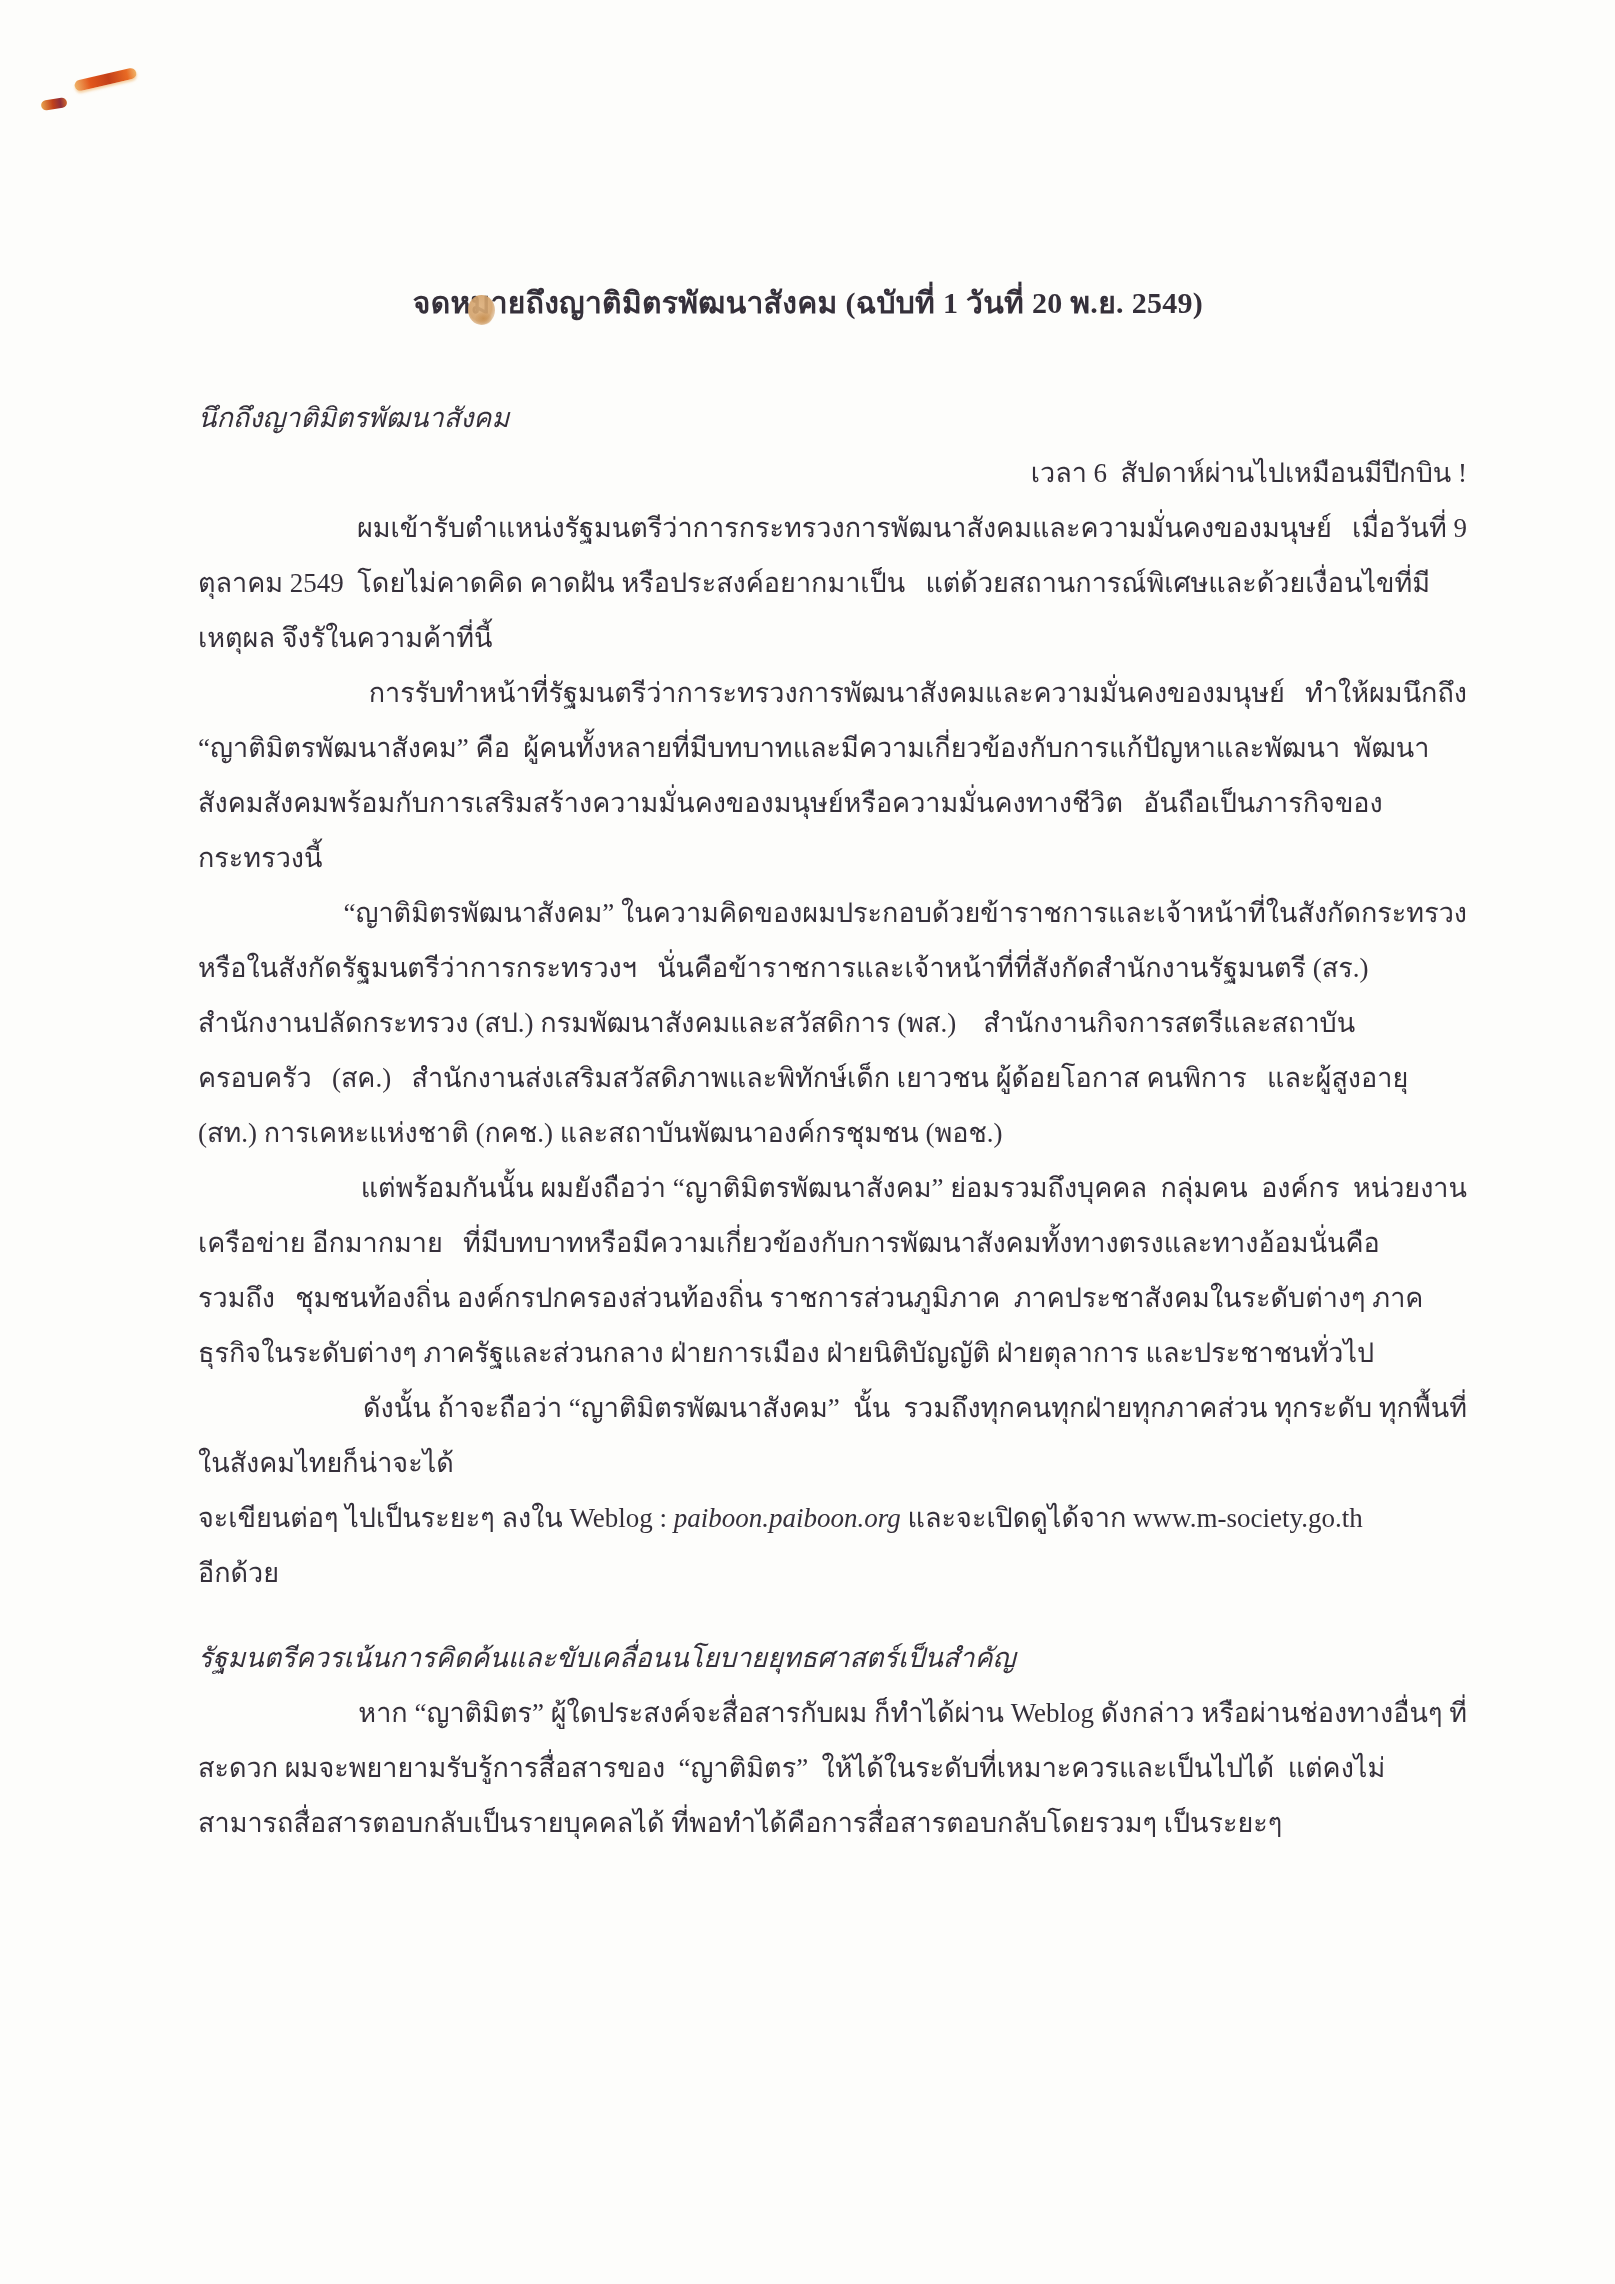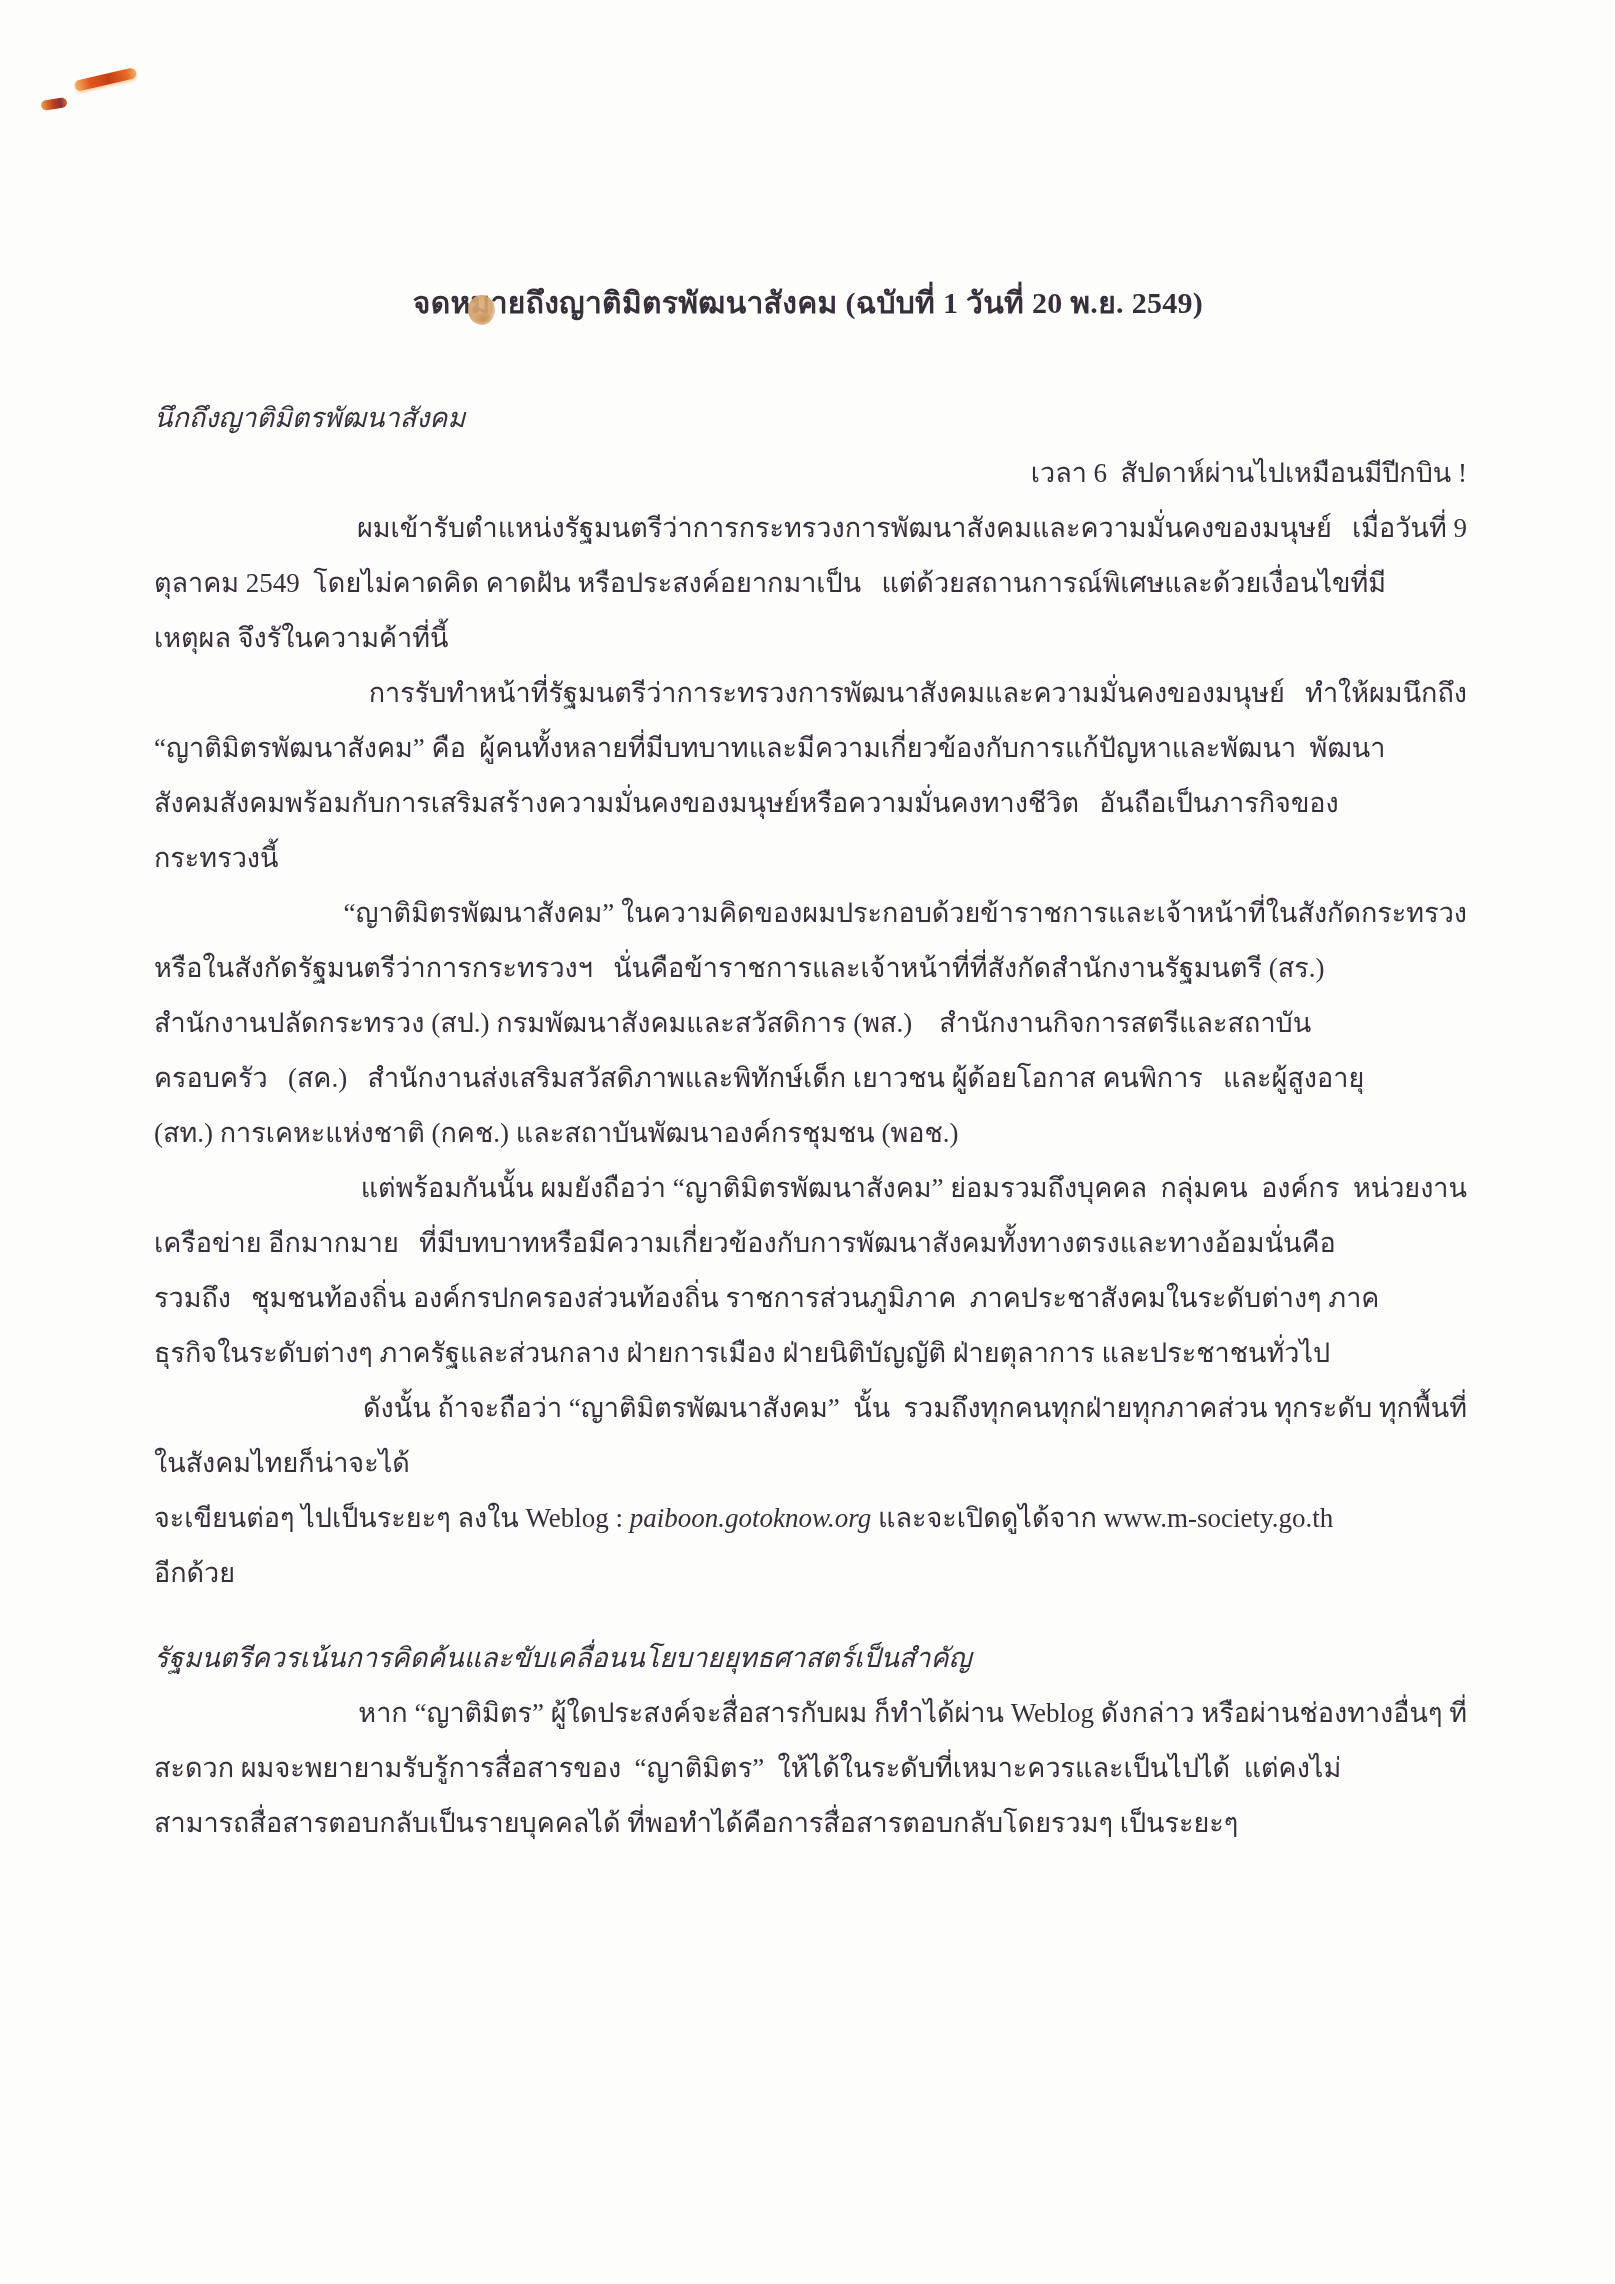--- a/index.html
+++ b/index.html
@@ -21,21 +21,21 @@
   }
   .doc-body{
     position:absolute;
     left:154px;top:391px;
     width:1313px;
     font-size:27px;
     line-height:55px;
   }
   .paragraph{margin:0;}
   .paragraph.gap{margin-top:30px;}
-  .line{white-space:pre;}
+  .line{white-space:pre;margin-left:44px;}
   .line.indent{padding-left:101px;text-align:right;}
   .b{font-weight:normal;}
   .i{font-style:italic;}
   .u{text-underline-offset:4.6px;}
   
   .ink-smudge{position:absolute;left:40px;top:65px;width:104px;height:52px;}
   .ink-streak-long{
     position:absolute;left:34px;top:9px;width:63px;height:11px;
     background:linear-gradient(90deg,#f0b469 0%,#e2571c 25%,#c43f18 55%,#e86a24 85%,#f0b469 100%);
     border-radius:6.5px;transform:rotate(-13deg);
@@ -103,21 +103,21 @@
         <div class="line indent"><span>แต่พร้อมกันนั้น ผมยังถือว่า </span><span class="b">“ญาติมิตรพัฒนาสังคม”</span><span> ย่อมรวมถึงบุคคล  กลุ่มคน  องค์กร  หน่วยงาน</span></div>
         <div class="line"><span>เครือข่าย อีกมากมาย   ที่มีบทบาทหรือมีความเกี่ยวข้องกับการพัฒนาสังคมทั้งทางตรงและทางอ้อมนั่นคือ</span></div>
         <div class="line"><span>รวมถึง   ชุมชนท้องถิ่น องค์กรปกครองส่วนท้องถิ่น ราชการส่วนภูมิภาค  ภาคประชาสังคมในระดับต่างๆ ภาค</span></div>
         <div class="line"><span>ธุรกิจในระดับต่างๆ ภาครัฐและส่วนกลาง ฝ่ายการเมือง ฝ่ายนิติบัญญัติ ฝ่ายตุลาการ และประชาชนทั่วไป</span></div>
       </div>
       <div class="paragraph">
         <div class="line indent"><span class="b">ดังนั้น ถ้าจะถือว่า “ญาติมิตรพัฒนาสังคม”  นั้น  รวมถึงทุกคนทุกฝ่ายทุกภาคส่วน ทุกระดับ ทุกพื้นที่</span></div>
         <div class="line"><span class="b">ในสังคมไทยก็น่าจะได้</span></div>
       </div>
       <div class="paragraph">
-        <div class="line"><span>จะเขียนต่อๆ ไปเป็นระยะๆ ลงใน Weblog : </span><span class="i">paiboon.gotoknow.org</span><span> และจะเปิดดูได้จาก </span><span class="u">www.m-society.go.th</span></div>
+        <div class="line"><span>จะเขียนต่อๆ ไปเป็นระยะๆ ลงใน Weblog : </span><span class="i">paiboon.paiboon.org</span><span> และจะเปิดดูได้จาก </span><span class="u">www.m-society.go.th</span></div>
         <div class="line"><span>อีกด้วย</span></div>
       </div>
       <div class="paragraph gap">
         <div class="line"><span class="b i">รัฐมนตรีควรเน้นการคิดค้นและขับเคลื่อนนโยบายยุทธศาสตร์เป็นสำคัญ</span></div>
       </div>
       <div class="paragraph">
         <div class="line indent"><span>หาก </span><span class="b">“ญาติมิตร”</span><span> ผู้ใดประสงค์จะสื่อสารกับผม ก็ทำได้ผ่าน Weblog ดังกล่าว หรือผ่านช่องทางอื่นๆ ที่</span></div>
         <div class="line"><span>สะดวก ผมจะพยายามรับรู้การสื่อสารของ  “ญาติมิตร”  ให้ได้ในระดับที่เหมาะควรและเป็นไปได้  แต่คงไม่</span></div>
         <div class="line"><span>สามารถสื่อสารตอบกลับเป็นรายบุคคลได้ ที่พอทำได้คือการสื่อสารตอบกลับโดยรวมๆ เป็นระยะๆ</span></div>
       </div>

